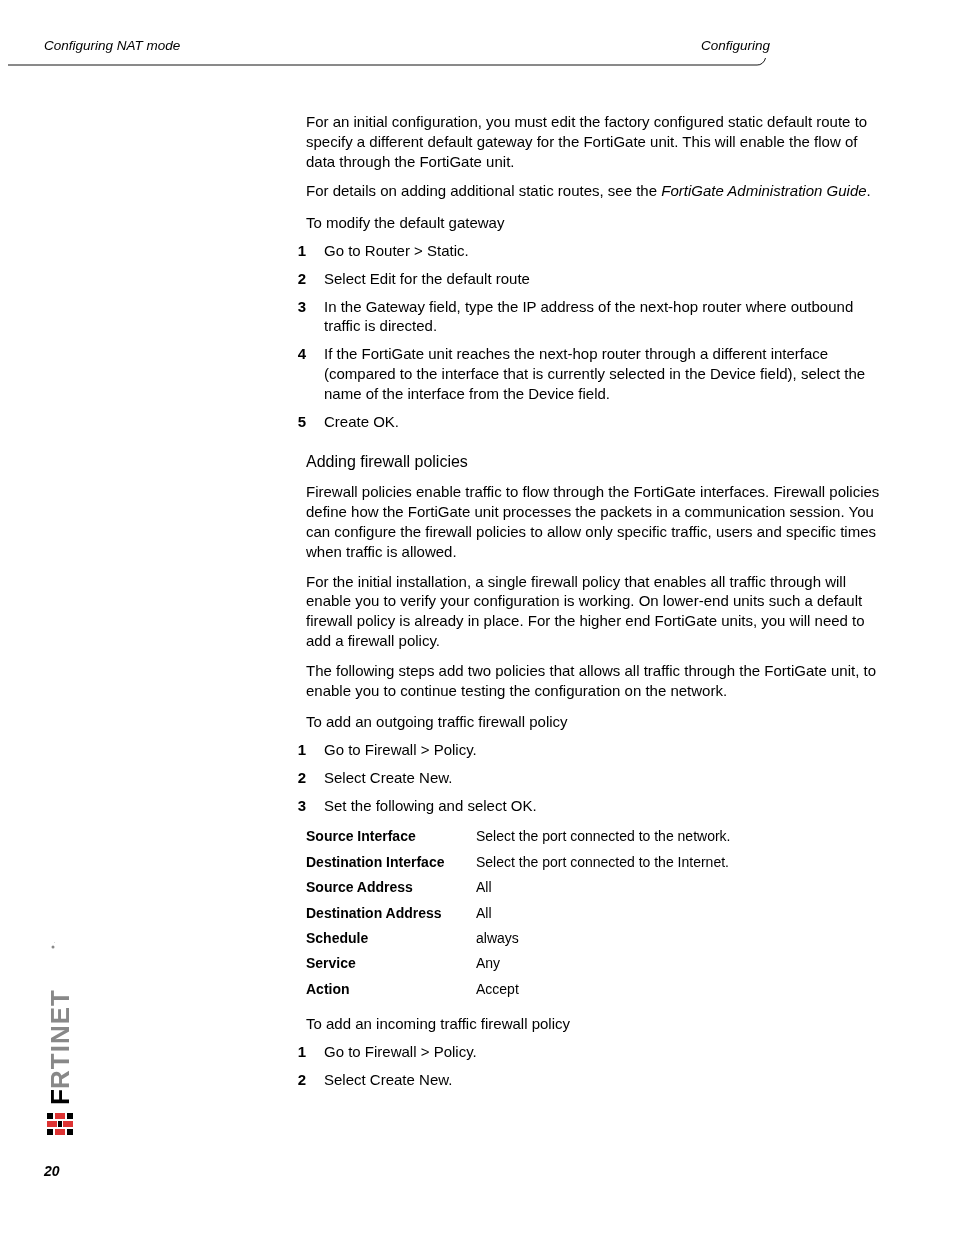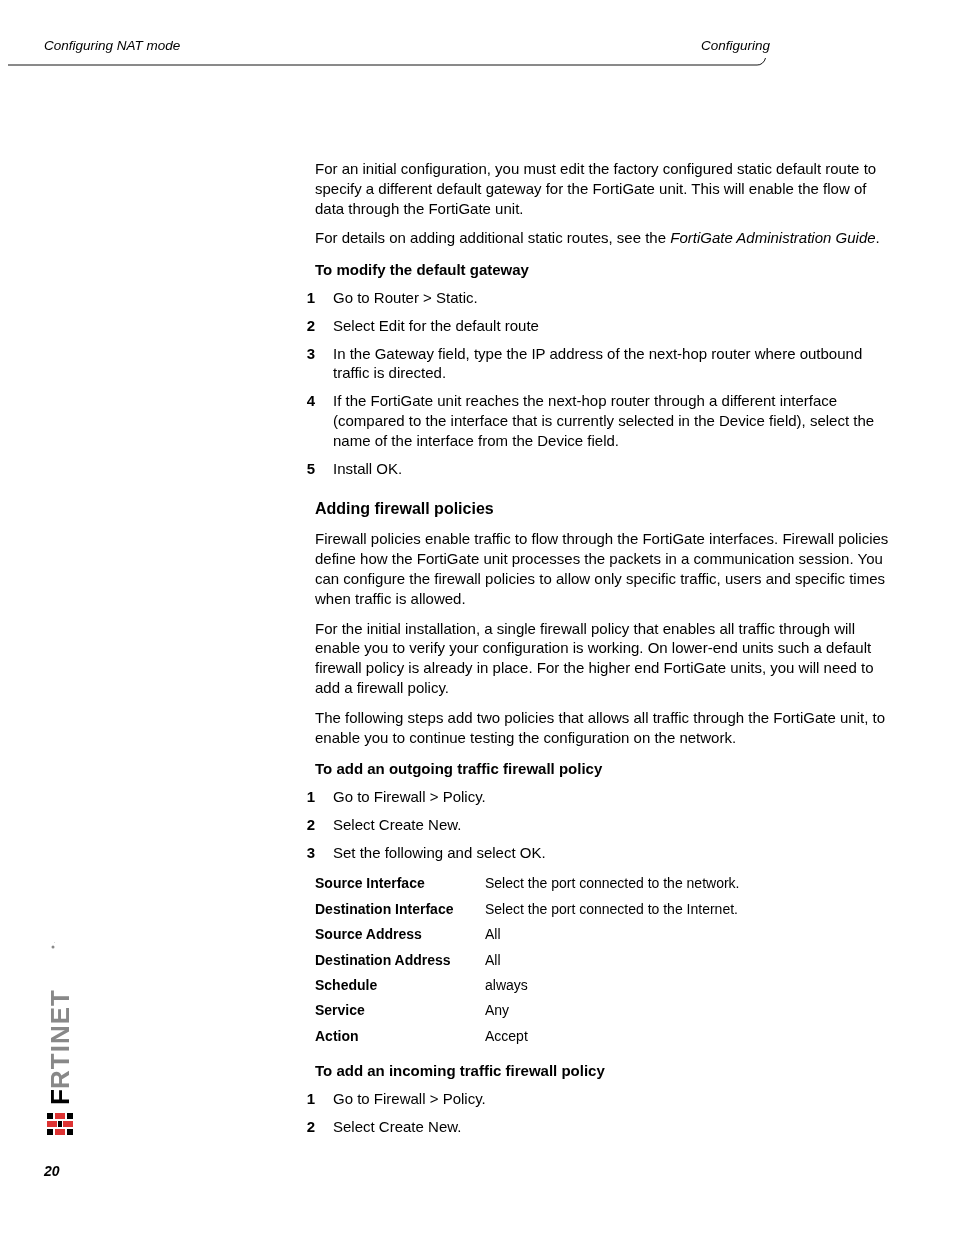--- a/index.html
+++ b/index.html
@@ -36,30 +36,29 @@
     left: 8px;
     right: 40px;
     top: 58px;
     height: 14px;
   }
   .hdr-rule svg { width: 100%; height: 14px; display:block;}
   
   
   .content {
     position: absolute;
-    left: 315px;
+    left: 306px;
     top: 112px;
     width: 576px;
     font-size: 15px;
     line-height: 1.32;
-    margin-top: 47px;
   }
   .content p { margin: 0 0 10px 0; }
-  .content .heading2 { font-weight: bold; font-size: 16px; margin: 20px 0 10px 0; }
-  .content .heading3 { font-weight: bold; font-size: 15px; margin: 12px 0 8px 0; }
+  .content .heading2 { font-weight: normal; font-size: 16px; margin: 20px 0 10px 0; }
+  .content .heading3 { font-weight: normal; font-size: 15px; margin: 12px 0 8px 0; }
 
   
   .steps { margin: 0; padding: 0; }
   .step { display: flex; margin: 0 0 8px 0; }
   .step .num {
     width: 42px;
     margin-left: -42px;
     text-align: right;
     padding-right: 18px;
     font-weight: bold;
@@ -132,21 +131,21 @@
       <div class="step">
           <div class="num">3</div>
           <div class="txt">In the Gateway field, type the IP address of the next-hop router where outbound traffic is directed.</div>
         </div>
       <div class="step">
           <div class="num">4</div>
           <div class="txt">If the FortiGate unit reaches the next-hop router through a different interface (compared to the interface that is currently selected in the Device field), select the name of the interface from the Device field.</div>
         </div>
       <div class="step">
           <div class="num">5</div>
-          <div class="txt">Install OK.</div>
+          <div class="txt">Create OK.</div>
         </div>
     </div>
 
     <div class="heading2">Adding firewall policies</div>
     <p>Firewall policies enable traffic to flow through the FortiGate interfaces. Firewall policies define how the FortiGate unit processes the packets in a communication session. You can configure the firewall policies to allow only specific traffic, users and specific times when traffic is allowed.</p>
     <p>For the initial installation, a single firewall policy that enables all traffic through will enable you to verify your configuration is working. On lower-end units such a default firewall policy is already in place. For the higher end FortiGate units, you will need to add a firewall policy.</p>
     <p>The following steps add two policies that allows all traffic through the FortiGate unit, to enable you to continue testing the configuration on the network.</p>
 
     <div class="heading3">To add an outgoing traffic firewall policy</div>
     <div class="steps">

